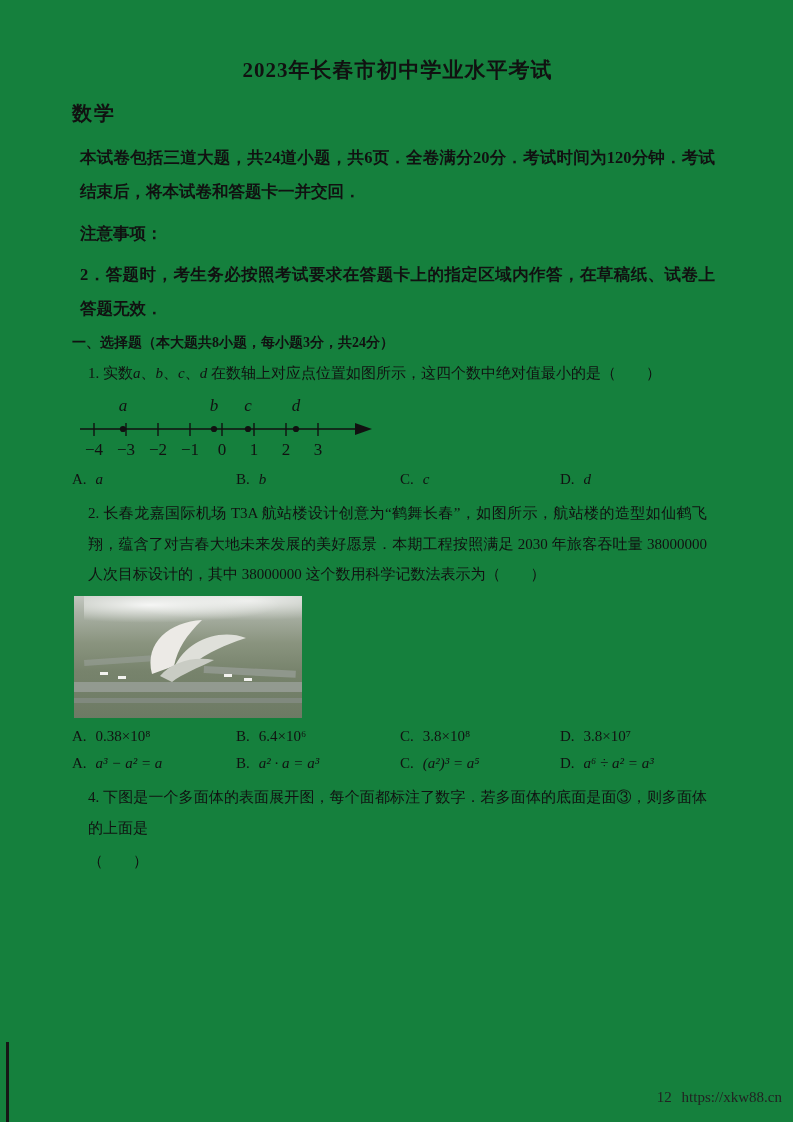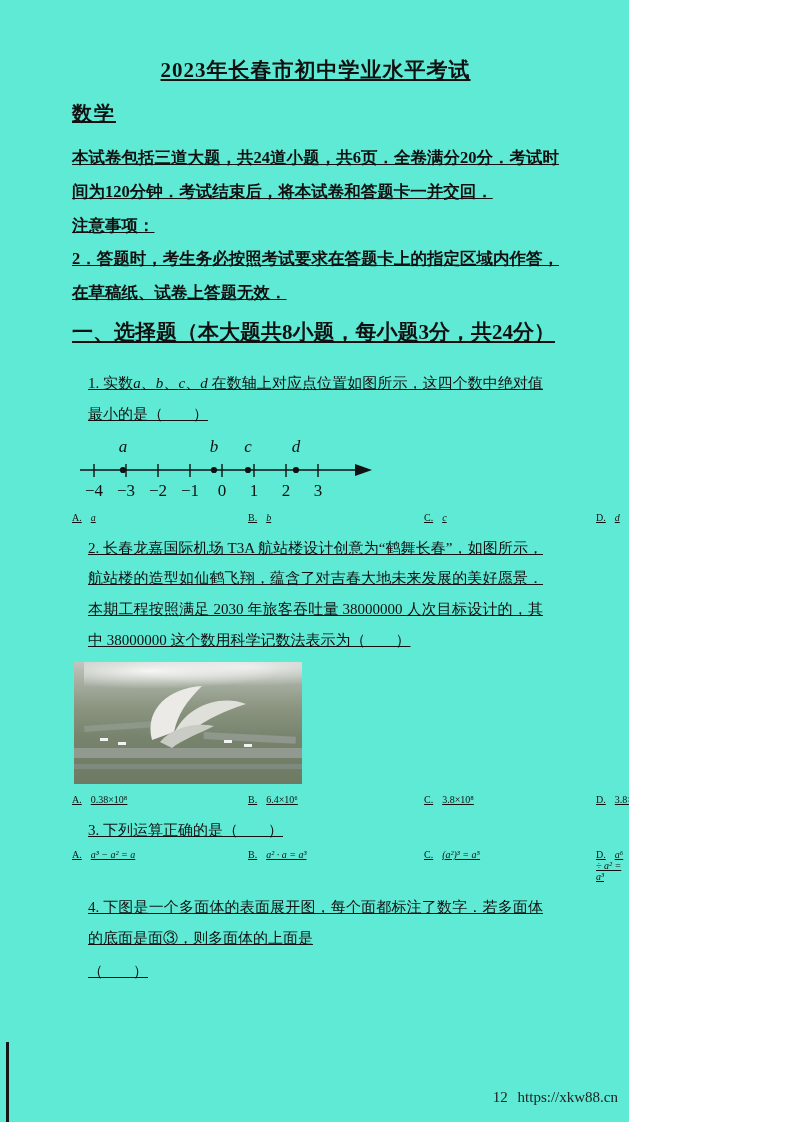--- a/index.html
+++ b/index.html
@@ -1,33 +1,32 @@
 <!DOCTYPE html>
 <html><head>
 <meta charset="utf-8">
 <style>
   html,body{margin:0;padding:0;background:#ffffff;}
   .page{
     position:relative;
-    width:629px;height:1122px;
+    width:793px;height:1122px;
     box-sizing:border-box;
     padding:56px 70px 0 72px;
-    background:#5eead4;
+    background:#15803d;
     font-family:"Liberation Serif","DejaVu Serif",serif;
     color:#111;
     overflow:hidden;
-    text-decoration:underline;
   }
   .title{font-size:21px;font-weight:700;text-align:center;margin:0 0 16px 0;letter-spacing:1px;}
   .subject{font-size:20px;font-weight:700;text-align:left;margin:0 0 14px 0;letter-spacing:2px;}
-  .b16{font-size:16.5px;font-weight:700;line-height:2.05;margin:0;text-align:justify;}
-  .section-h{font-size:21px;font-weight:700;margin:8px 0 22px 0;}
+  .b16{font-size:16.5px;font-weight:700;line-height:2.05;margin:8px;text-align:justify;}
+  .section-h{font-size:14px;font-weight:700;margin:8px 0 6px 0;}
   .q{font-size:15px;line-height:2.05;margin:2px 16px;text-align:justify;}
   .math{font-style:italic;}
-  .opts{display:grid;grid-template-columns:164px 164px 160px 1fr;font-size:10px;margin:4px 0 10px 0;gap:12px;}
+  .opts{display:grid;grid-template-columns:164px 164px 160px 1fr;font-size:15px;margin:4px 0 10px 0;}
   .opt-label{margin-right:9px;}
   .numberline-wrap{margin:6px 0 2px 2px;}
   .photo{
     width:228px;height:122px;margin:6px 0 10px 2px;position:relative;overflow:hidden;
     background:linear-gradient(180deg,#c2c6bf 0%,#aab1a5 14%,#8a947f 38%,#77836c 62%,#6d7a64 100%);
   }
   .photo .haze{position:absolute;top:-12px;left:10px;width:220px;height:42px;
     background:radial-gradient(ellipse at 30% 50%,rgba(255,255,255,.85),rgba(255,255,255,0) 60%),
                radial-gradient(ellipse at 75% 40%,rgba(255,255,255,.7),rgba(255,255,255,0) 55%);}
   .footer{position:absolute;left:0;right:8px;bottom:16px;text-align:right;font-size:15px;color:#222;}
@@ -130,21 +129,20 @@
 
     <div class="opts">
       <div><span class="opt-label">A.</span><span>0.38×10⁸</span></div>
       <div><span class="opt-label">B.</span><span>6.4×10⁶</span></div>
       <div><span class="opt-label">C.</span><span>3.8×10⁸</span></div>
       <div><span class="opt-label">D.</span><span>3.8×10⁷</span></div>
     </div>
   </div>
 
   <div>
-    <p class="q">3. 下列运算正确的是（　　）</p>
     <div class="opts">
       <div><span class="opt-label">A.</span><span class="math">a³ − a² = a</span></div>
       <div><span class="opt-label">B.</span><span class="math">a² · a = a³</span></div>
       <div><span class="opt-label">C.</span><span class="math">(a²)³ = a⁵</span></div>
       <div><span class="opt-label">D.</span><span class="math">a⁶ ÷ a² = a³</span></div>
     </div>
   </div>
 
   <div>
     <p class="q"><span>4. 下图是一个多面体的表面展开图，每个面都标注了数字．若多面体的底面是面③，则多面体的上面是</span></p>

